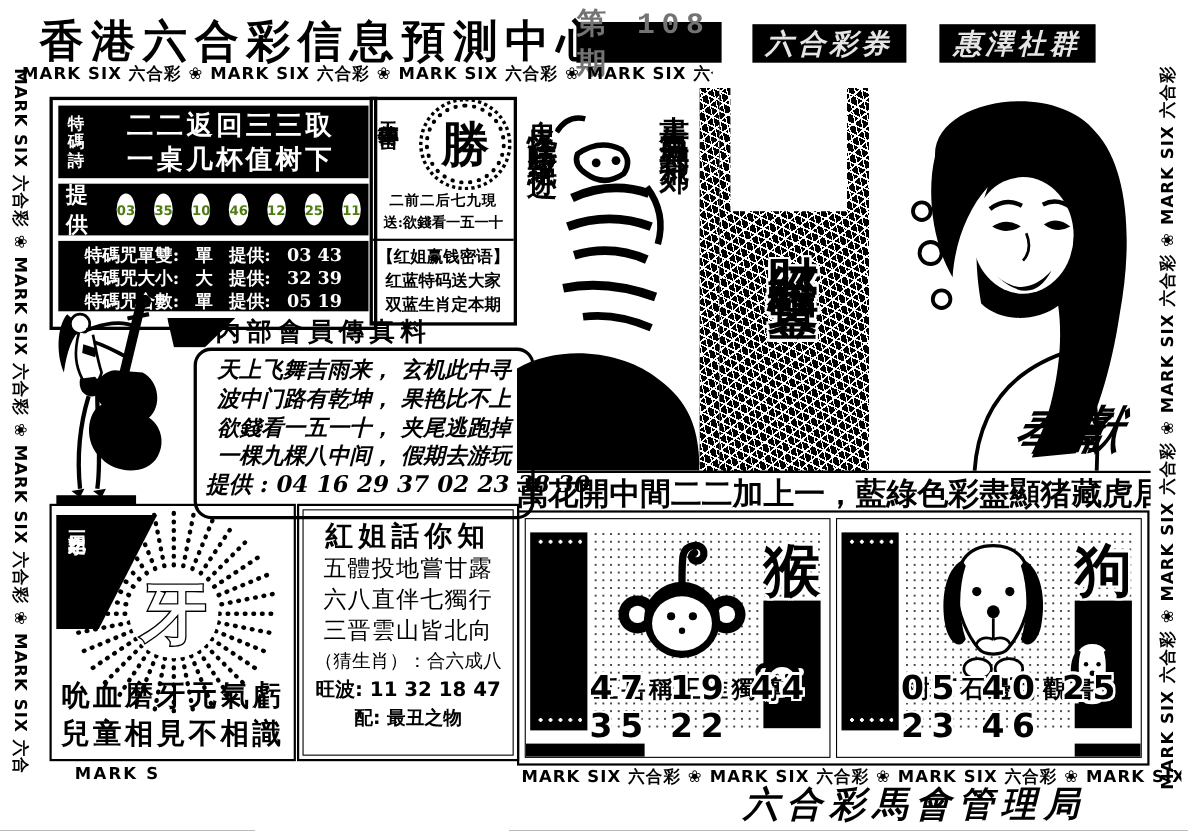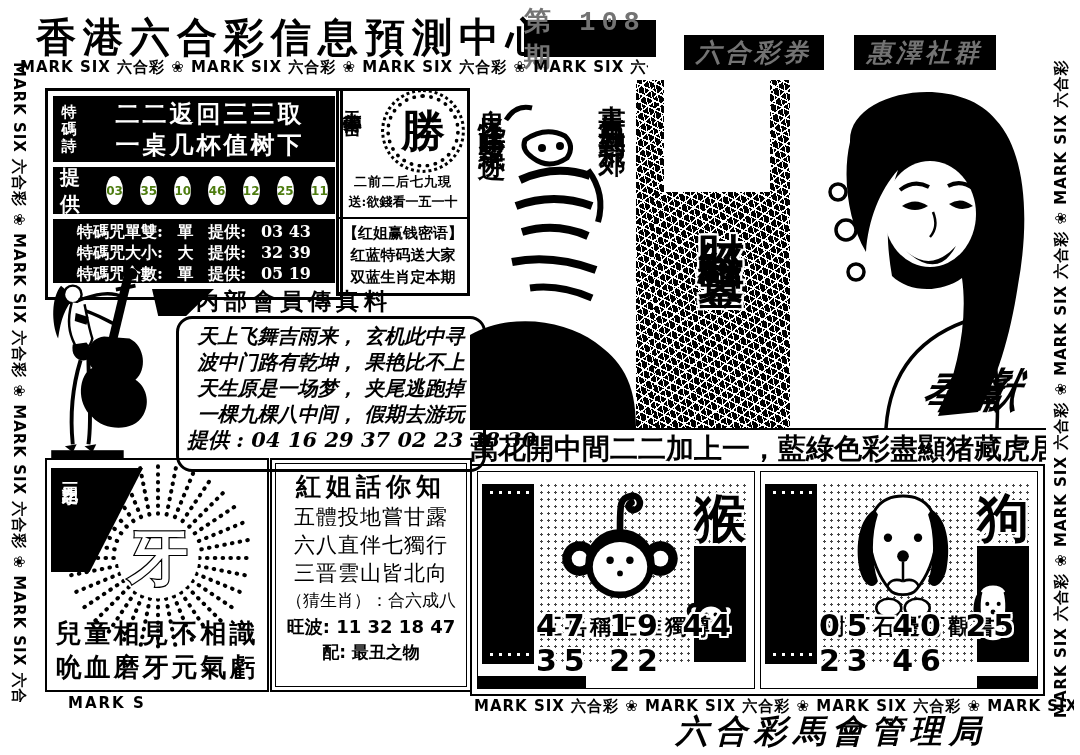--- a/index.html
+++ b/index.html
@@ -9,21 +9,21 @@
   .halo{text-shadow:-2px 0 #fff,2px 0 #fff,0 -2px #fff,0 2px #fff,
         -2px -2px #fff,2px 2px #fff,-2px 2px #fff,2px -2px #fff;}
   .abs{position:absolute;}
 
   
   .main-title{left:36px;top:10px;font-size:40px;font-weight:bold;letter-spacing:7px;
               font-family:"DejaVu Serif",serif;}
   .issue-box{left:524px;top:20px;width:132px;height:37px;background:#000;color:#737373;
              font-size:27px;font-weight:bold;letter-spacing:6px;display:flex;
              align-items:center;justify-content:center;font-family:Liberation Mono, monospace;}
-  .badge{top:35px;height:35px;background:#000;color:#737373;font-size:25px;font-weight:bold;
+  .badge{top:22px;height:35px;background:#000;color:#e5e5e5;font-size:25px;font-weight:bold;
          font-style:italic;letter-spacing:4px;display:flex;align-items:center;
          justify-content:center;font-family:"DejaVu Serif",serif;}
   .badge1{left:684px;width:140px;}
   .badge2{left:854px;width:142px;}
 
   
   .bline{font-size:15px;font-weight:bold;letter-spacing:1px;white-space:nowrap;
          overflow:hidden;color:#000;}
   .bline-top{left:20px;top:58px;width:628px;height:21px;}
   .bline-bottom{left:474px;top:697px;width:600px;height:20px;}
@@ -247,21 +247,21 @@
     <path d="M46,92 C46,124 50,152 46,180" fill="none" stroke="#000" stroke-width="4"></path>
     <path d="M22,182 L34,180 L30,188 Z" fill="#000"></path>
     <path d="M42,182 L54,180 L50,188 Z" fill="#000"></path>
     <rect x="8" y="186" width="74" height="10" fill="#000"></rect>
   </svg>
 
   <div class="abs fax-title">内部會員傳真料</div>
   <div class="abs fax-box">
     <div>天上飞舞吉雨来， 玄机此中寻</div>
     <div>波中门路有乾坤， 果艳比不上</div>
-    <div>天生原是一场梦， 夹尾逃跑掉</div>
+    <div>欲錢看一五一十， 夹尾逃跑掉</div>
     <div>一棵九棵八中间， 假期去游玩</div>
     <div class="fax-provide">提供 : 04 16 29 37 02 23 38 30</div>
   </div>
 
   <div class="abs tiger-panel">
     <svg width="166" height="348" viewBox="0 0 166 348">
       <path d="M55,60 q20,-14 40,-4 q10,10 2,22 q-18,12 -34,0 q-12,-8 -8,-18 z" fill="none" stroke="#000" stroke-width="5"></path>
       <circle cx="72" cy="68" r="4" fill="#000"></circle>
       <circle cx="90" cy="66" r="4" fill="#000"></circle>
       <path d="M50,100 q35,-16 70,-4" fill="none" stroke="#000" stroke-width="8"></path>
@@ -329,22 +329,22 @@
         <line x1="87.8" y1="-36.4" x2="-87.8" y2="36.4"></line>
         <line x1="93.2" y1="-18.5" x2="-93.2" y2="18.5"></line>
       </g>
       <circle cx="110" cy="97" r="42" fill="#fff"></circle>
       <text x="110" y="118" text-anchor="middle" font-size="62" font-weight="bold" font-family="DejaVu Serif, serif" fill="#fff" stroke="#000" stroke-width="2.5" paint-order="stroke">牙</text>
     </svg>
     <div class="tooth-corner">
       <span class="vtext">一字記之四</span>
     </div>
     <div class="tooth-lines">
+      <div>吮血磨牙元氣虧</div>
       <div>兒童相見不相識</div>
-      <div>吮血磨牙元氣虧</div>
     </div>
   </div>
 
   <div class="abs red-box">
     <div class="red-inner">
       <div class="red-title">紅姐話你知</div>
       <div class="red-line">五體投地嘗甘露</div>
       <div class="red-line">六八直伴七獨行</div>
       <div class="red-line">三晋雲山皆北向</div>
       <div class="red-guess">（猜生肖）：合六成八</div>

